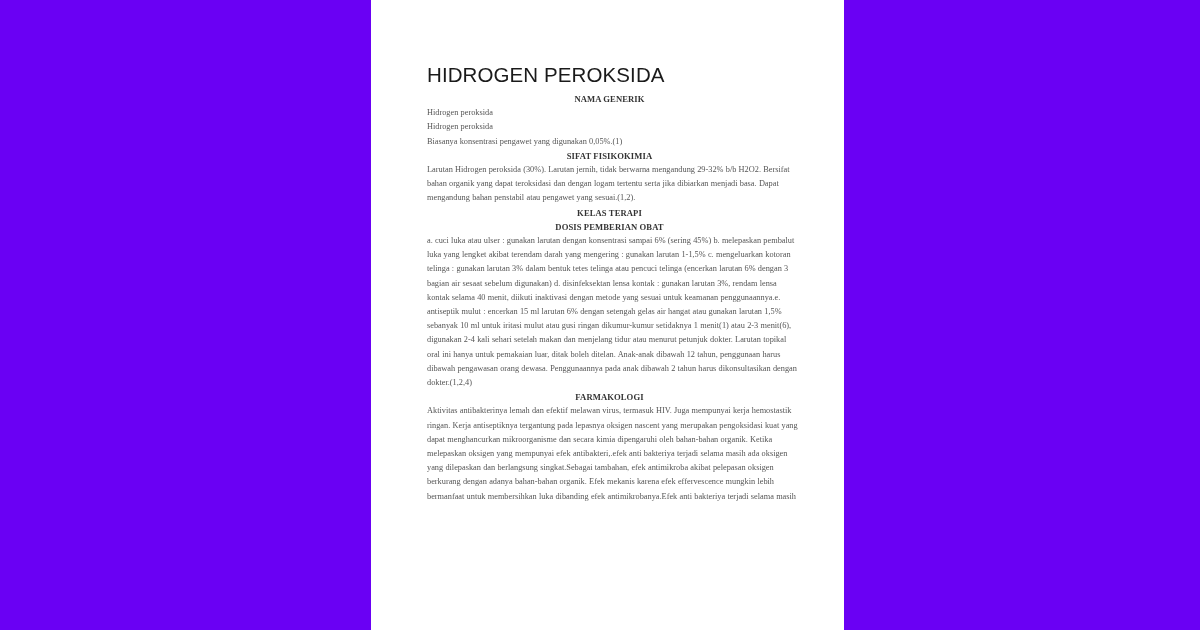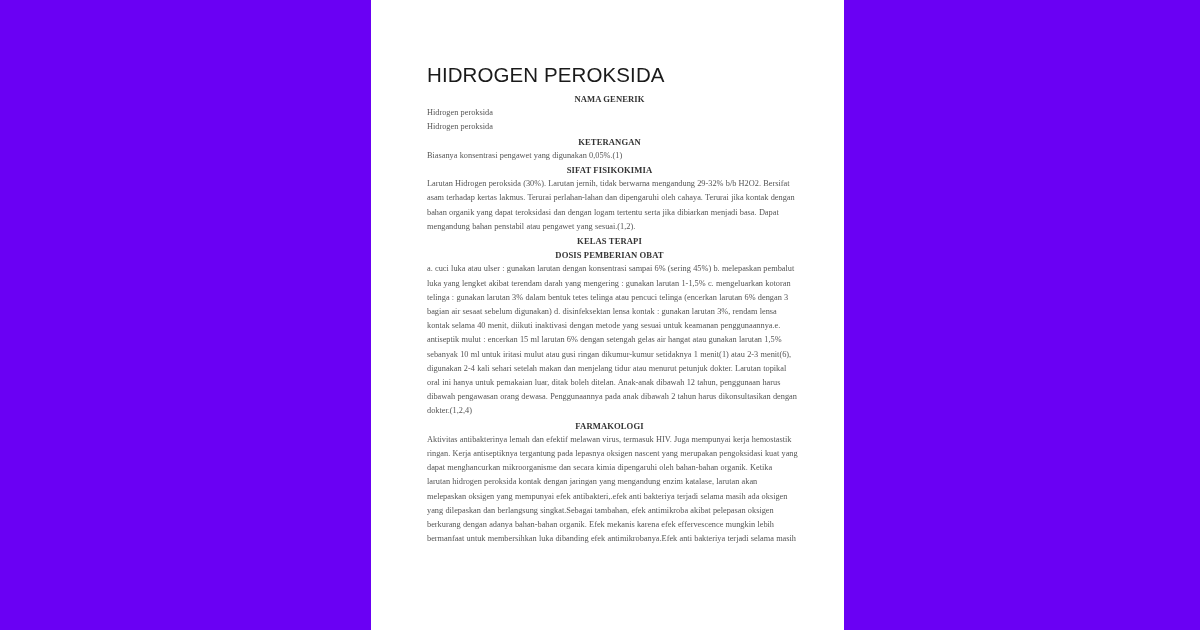--- a/index.html
+++ b/index.html
@@ -50,31 +50,29 @@
       </p>
     </div>
 
     <div>
       <p class="para">
         <span class="line">Hidrogen peroksida</span>
       </p>
     </div>
 
     <div>
-      <p class="heading">KETERANGAN</p>
       <p class="para">
         <span class="line">Biasanya konsentrasi pengawet yang digunakan 0,05%.(1)</span>
       </p>
     </div>
 
     <div>
       <p class="heading">SIFAT FISIKOKIMIA</p>
       <p class="para">
         <span class="line">Larutan Hidrogen peroksida (30%). Larutan jernih, tidak berwarna mengandung 29-32% b/b H2O2. Bersifat</span>
-        <span class="line">asam terhadap kertas lakmus. Terurai perlahan-lahan dan dipengaruhi oleh cahaya. Terurai jika kontak dengan</span>
         <span class="line">bahan organik yang dapat teroksidasi dan dengan logam tertentu serta jika dibiarkan menjadi basa. Dapat</span>
         <span class="line">mengandung bahan penstabil atau pengawet yang sesuai.(1,2).</span>
       </p>
     </div>
 
     <div>
       <p class="heading">KELAS TERAPI</p>
     </div>
 
     <div>
@@ -93,21 +91,20 @@
         <span class="line">dokter.(1,2,4)</span>
       </p>
     </div>
 
     <div>
       <p class="heading">FARMAKOLOGI</p>
       <p class="para">
         <span class="line">Aktivitas antibakterinya lemah dan efektif melawan virus, termasuk HIV. Juga mempunyai kerja hemostastik</span>
         <span class="line">ringan. Kerja antiseptiknya tergantung pada lepasnya oksigen nascent yang merupakan pengoksidasi kuat yang</span>
         <span class="line">dapat menghancurkan mikroorganisme dan secara kimia dipengaruhi oleh bahan-bahan organik. Ketika</span>
-        <span class="line">larutan hidrogen peroksida kontak dengan jaringan yang mengandung enzim katalase, larutan akan</span>
         <span class="line">melepaskan oksigen yang mempunyai efek antibakteri,.efek anti bakteriya terjadi selama masih ada oksigen</span>
         <span class="line">yang dilepaskan dan berlangsung singkat.Sebagai tambahan, efek antimikroba akibat pelepasan oksigen</span>
         <span class="line">berkurang dengan adanya bahan-bahan organik. Efek mekanis karena efek effervescence mungkin lebih</span>
         <span class="line">bermanfaat untuk membersihkan luka dibanding efek antimikrobanya.Efek anti bakteriya terjadi selama masih</span>
       </p>
     </div>
   </div>
 </div>
 
 </body></html>

